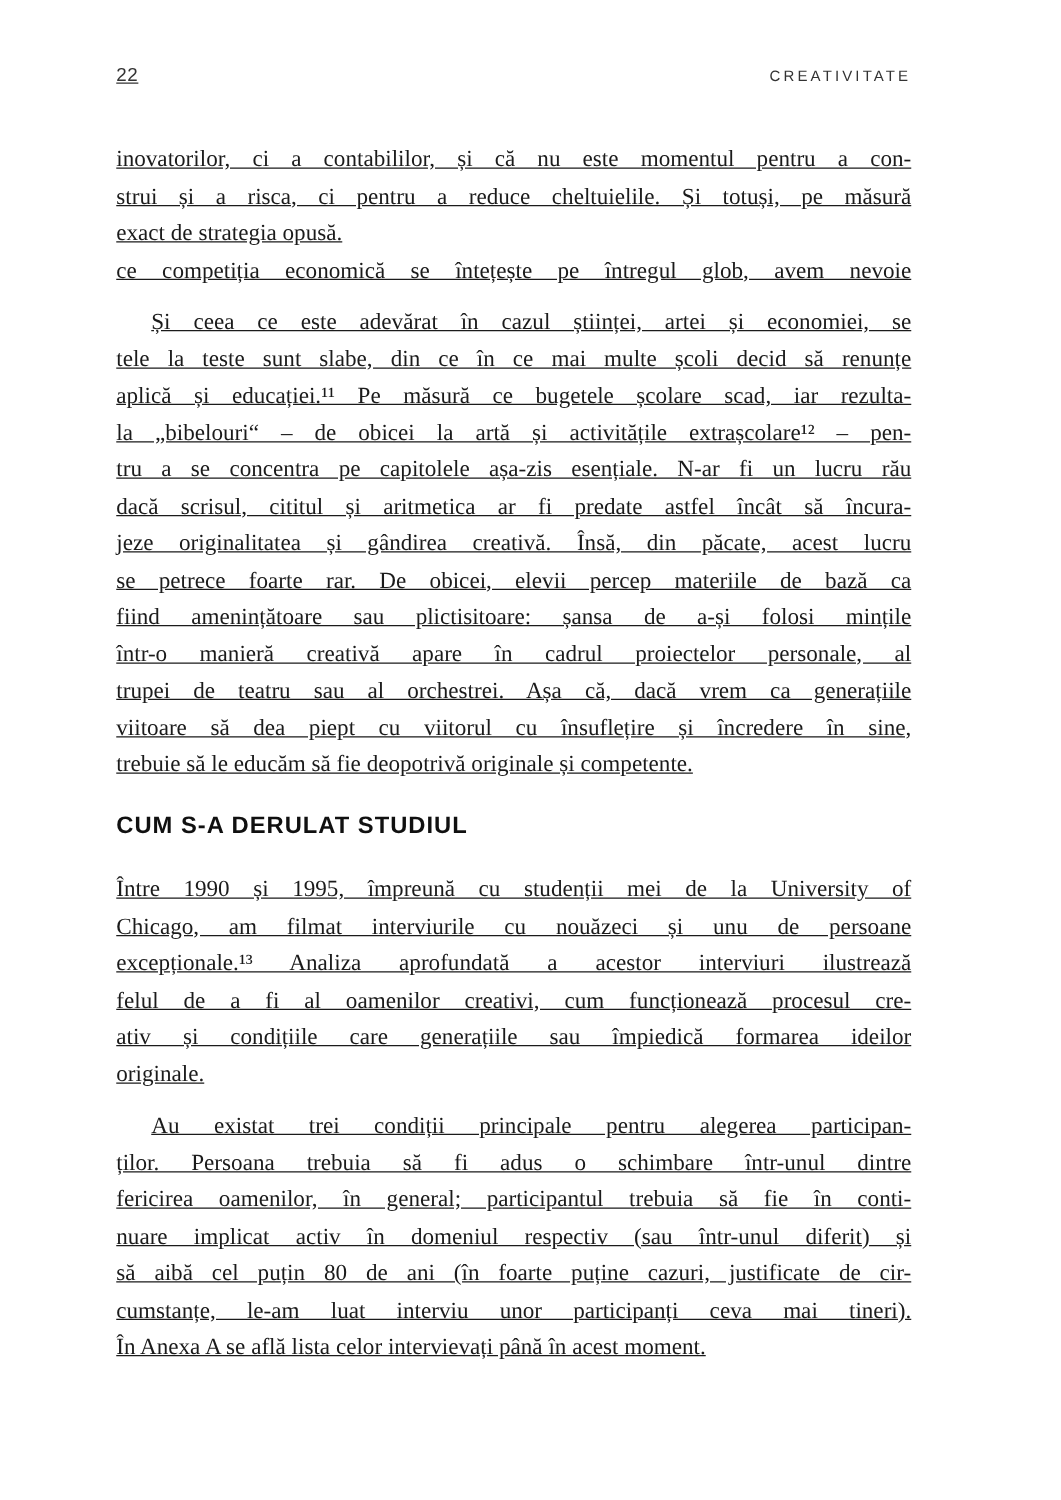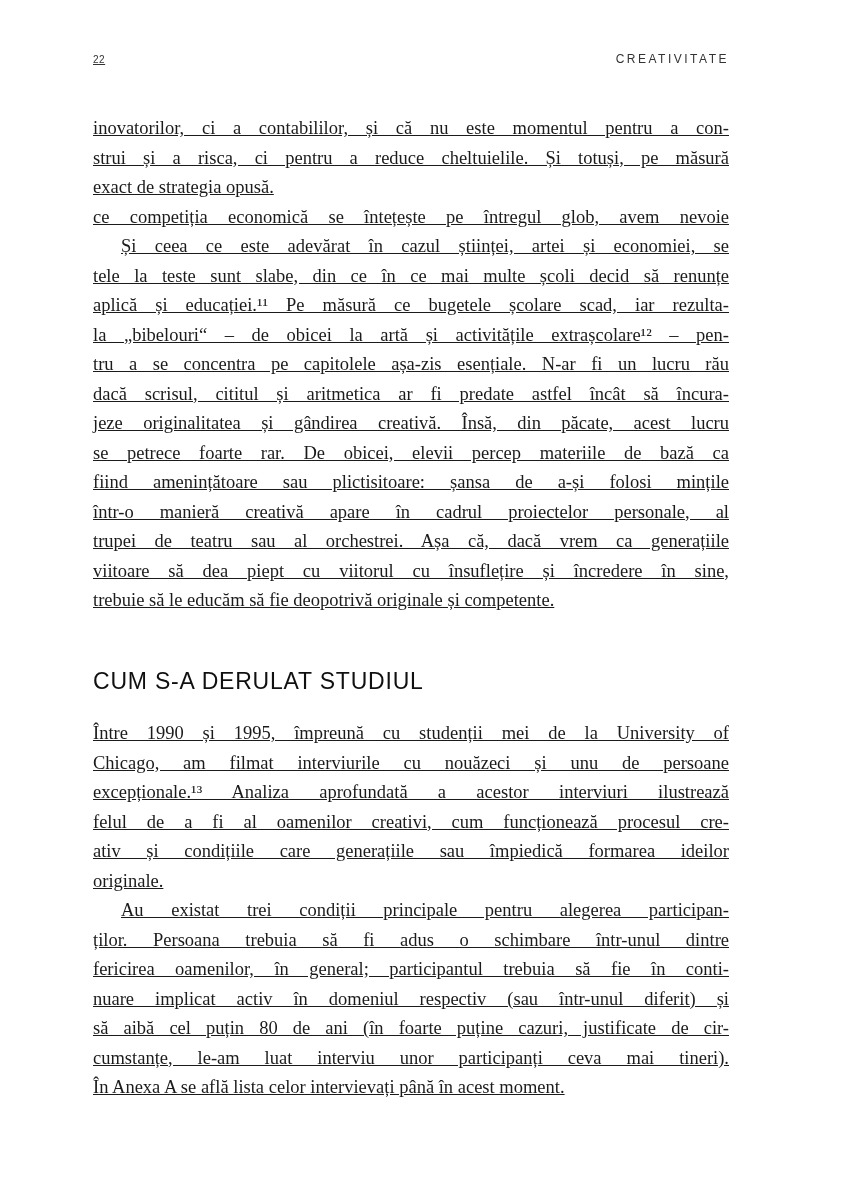--- a/index.html
+++ b/index.html
@@ -22,21 +22,21 @@
     top: 52px;
     left: 93px;
     width: 636px;
     display: flex;
     justify-content: space-between;
     align-items: baseline;
     font-family: "Liberation Sans", sans-serif;
     color: #333333;
   }
   .page-number {
-    font-size: 10px;
+    font-size: 15px;
     letter-spacing: 0.5px;
     text-decoration: underline;
   }
   .running-title {
     font-size: 12px;
     letter-spacing: 2.5px;
   }
   .content {
     position: absolute;
     top: 114px;
@@ -49,28 +49,29 @@
   .line {
     text-align: justify;
     text-align-last: left;
     text-decoration: underline;
   }
   .line.full {
     text-align-last: justify;
   }
   .line.indent {
     text-indent: 28px;
+    margin-top: 12px;
   }
   .section-heading {
     font-family: "Liberation Sans", sans-serif;
-    font-weight: 400;
-    font-size: 23px;
+    font-weight: 700;
+    font-size: 19px;
     letter-spacing: 0.8px;
     color: #101010;
-    margin-top: 51px;
+    margin-top: 18px;
     margin-bottom: 23px;
   }
 </style>
 </head>
 <body>
 
 <div class="page">
   <div class="running-header">
     <span class="page-number">22</span>
     <span class="running-title">CREATIVITATE</span>

